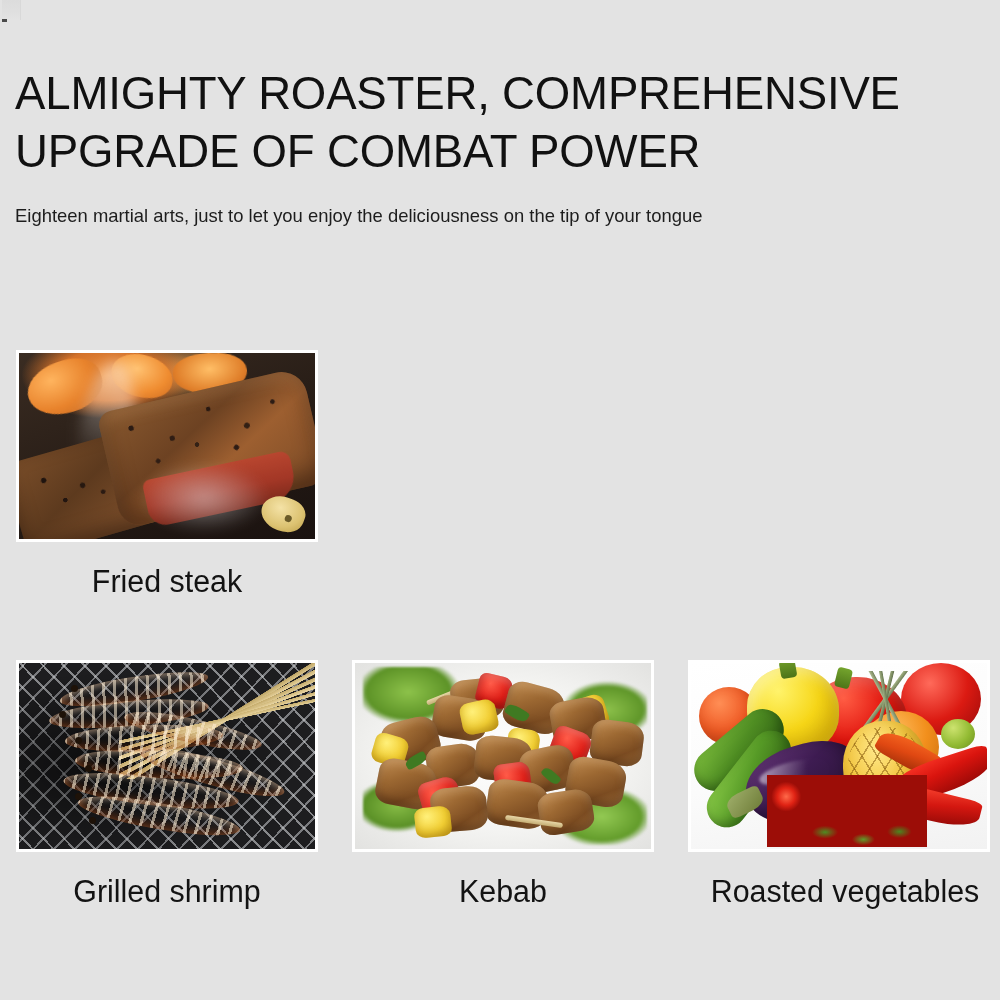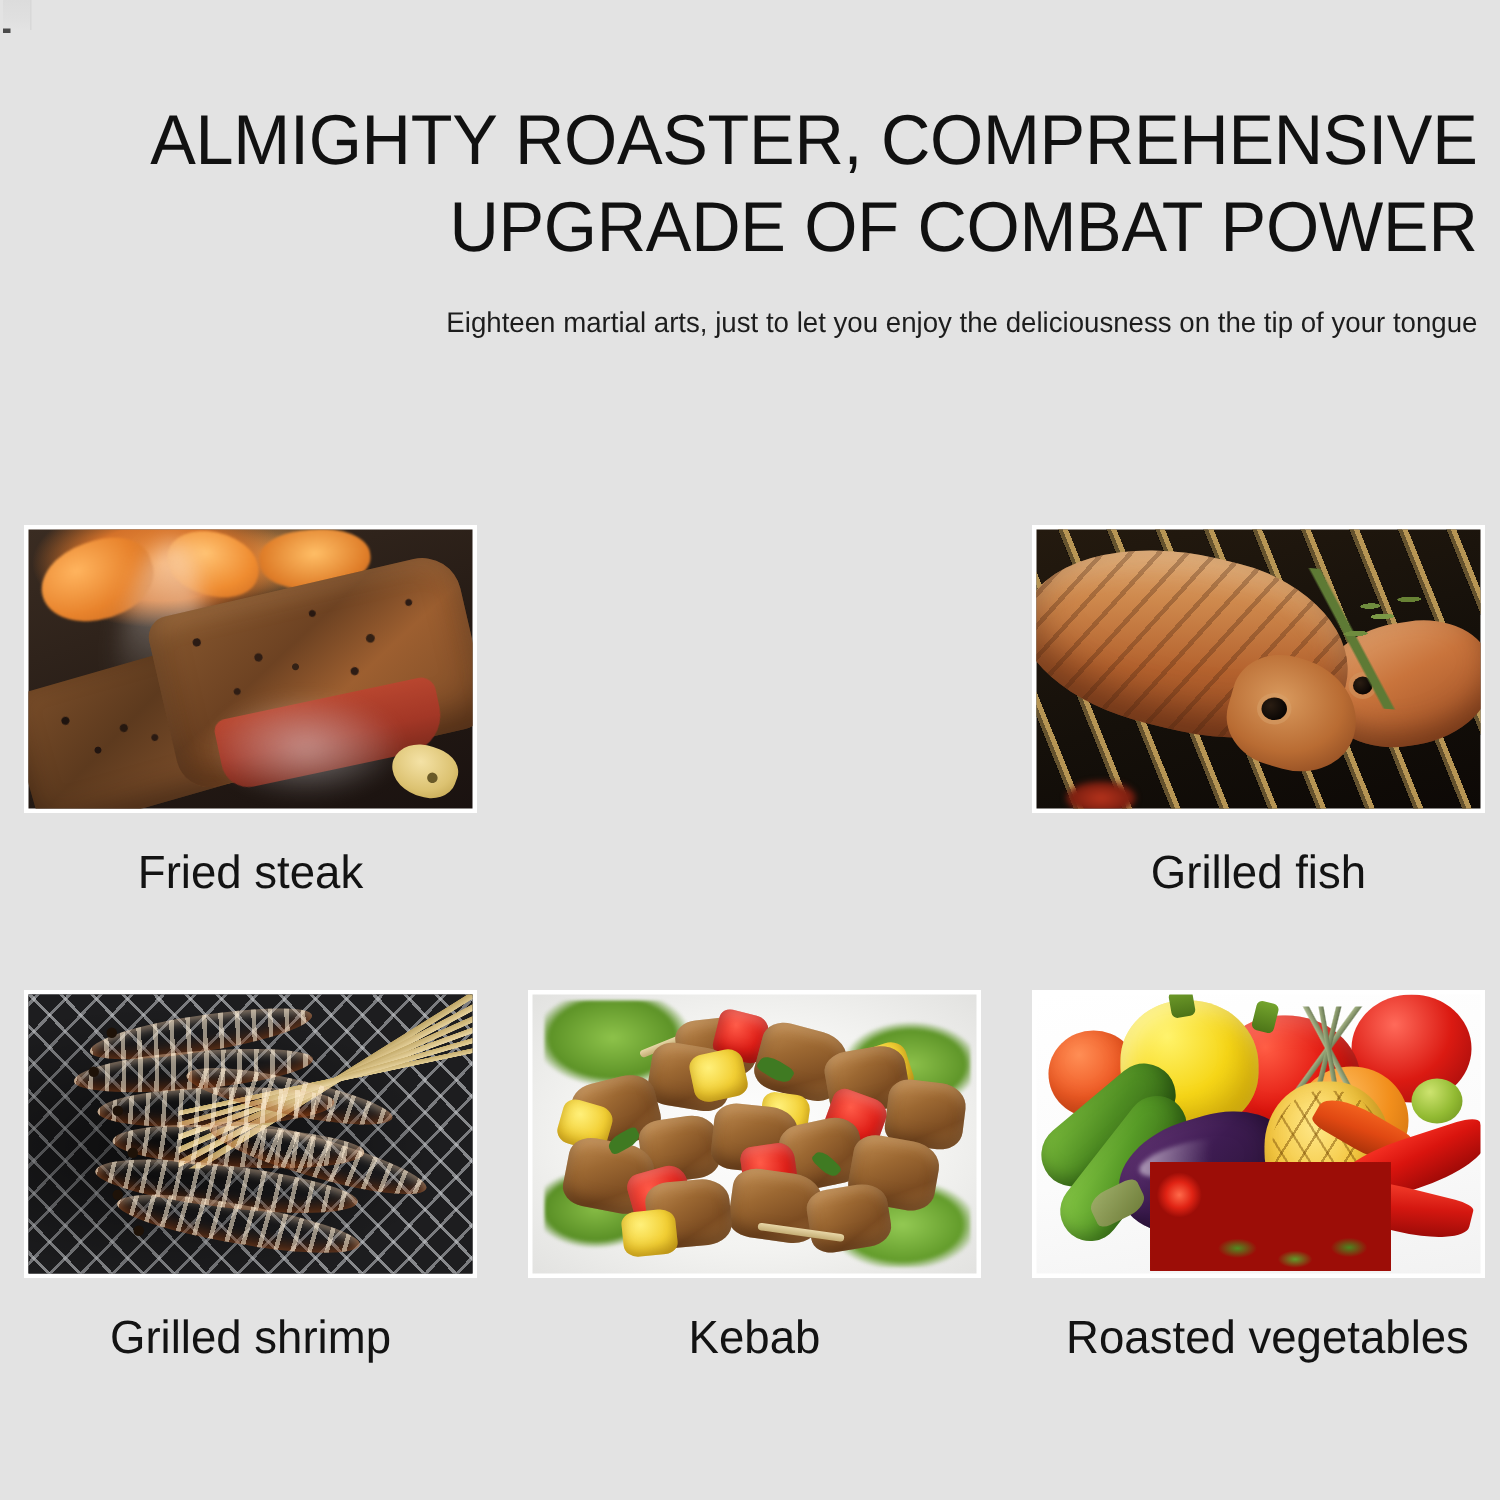--- a/index.html
+++ b/index.html
@@ -34,21 +34,21 @@
     width: 5px;
     height: 3px;
     background: #4a4a4a;
   }
 
   .header {
     position: absolute;
     left: 0;
     top: 0;
     width: 1000px;
-    text-align: right;
+    text-align: left;
   }
 
   .title {
     margin: 0;
     padding-top: 64px;
     font-size: 47px;
     line-height: 58px;
     font-weight: 400;
     letter-spacing: -0.2px;
     color: #111;
@@ -574,36 +574,20 @@
           <div class="steak-a"></div>
           <div class="steak-a-cut"></div>
           <div class="smoke-2"></div>
           <div class="garlic"></div>
         </div>
       </div>
       <div class="caption">Fried steak</div>
     </div>
 
 
-    <div class="card card-c2">
-      <div class="photo-frame">
-        <div class="photo ph-fish">
-          <div class="grate-f"></div>
-          <div class="grate-f2"></div>
-          <div class="fish-red"></div>
-          <div class="fish-2"></div>
-          <div class="fish-2-eye"></div>
-          <div class="rosemary"></div>
-          <div class="fish-1"></div>
-          <div class="fish-1-head"></div>
-          <div class="fish-1-eye"></div>
-        </div>
-      </div>
-      <div class="caption">Grilled fish</div>
-    </div>
 
   </div>
 
   <div class="grid-row">
 
     <div class="card card-c0">
       <div class="photo-frame">
         <div class="photo ph-shrimp">
           <div class="mesh"></div>
           <div class="mesh-dark"></div>

